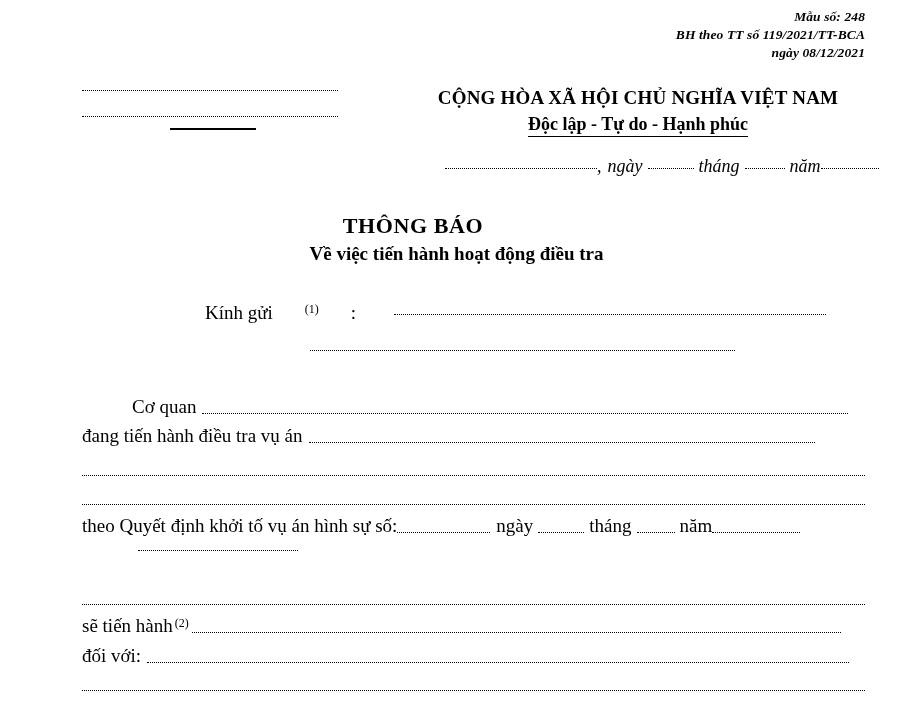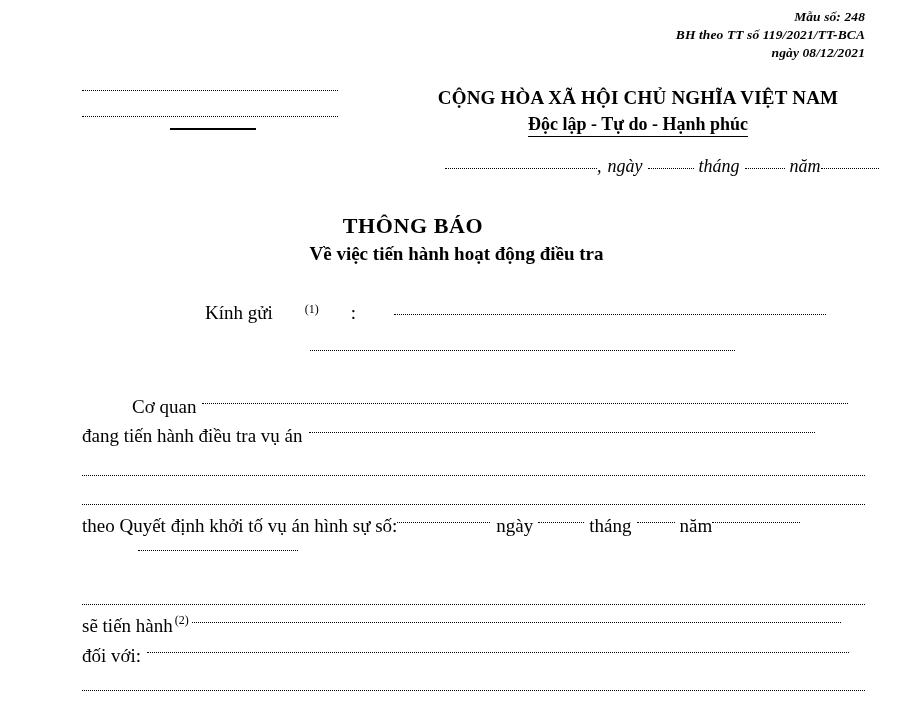--- a/index.html
+++ b/index.html
@@ -154,21 +154,21 @@
     width: 425px;
     border-bottom: 1.7px dotted #000;
     height: 0;
   }
 
   
   .body-line {
     font-size: 19px;
     white-space: nowrap;
     display: flex;
-    align-items: center;
+    align-items: flex-end;
   }
   .body-line .dot-fill {
     display: inline-block;
     border-bottom: 1.7px dotted #000;
     position: relative;
     top: -4px;
     margin-left: 6px;
   }
   .body-line .sup {
     font-size: 12px;

